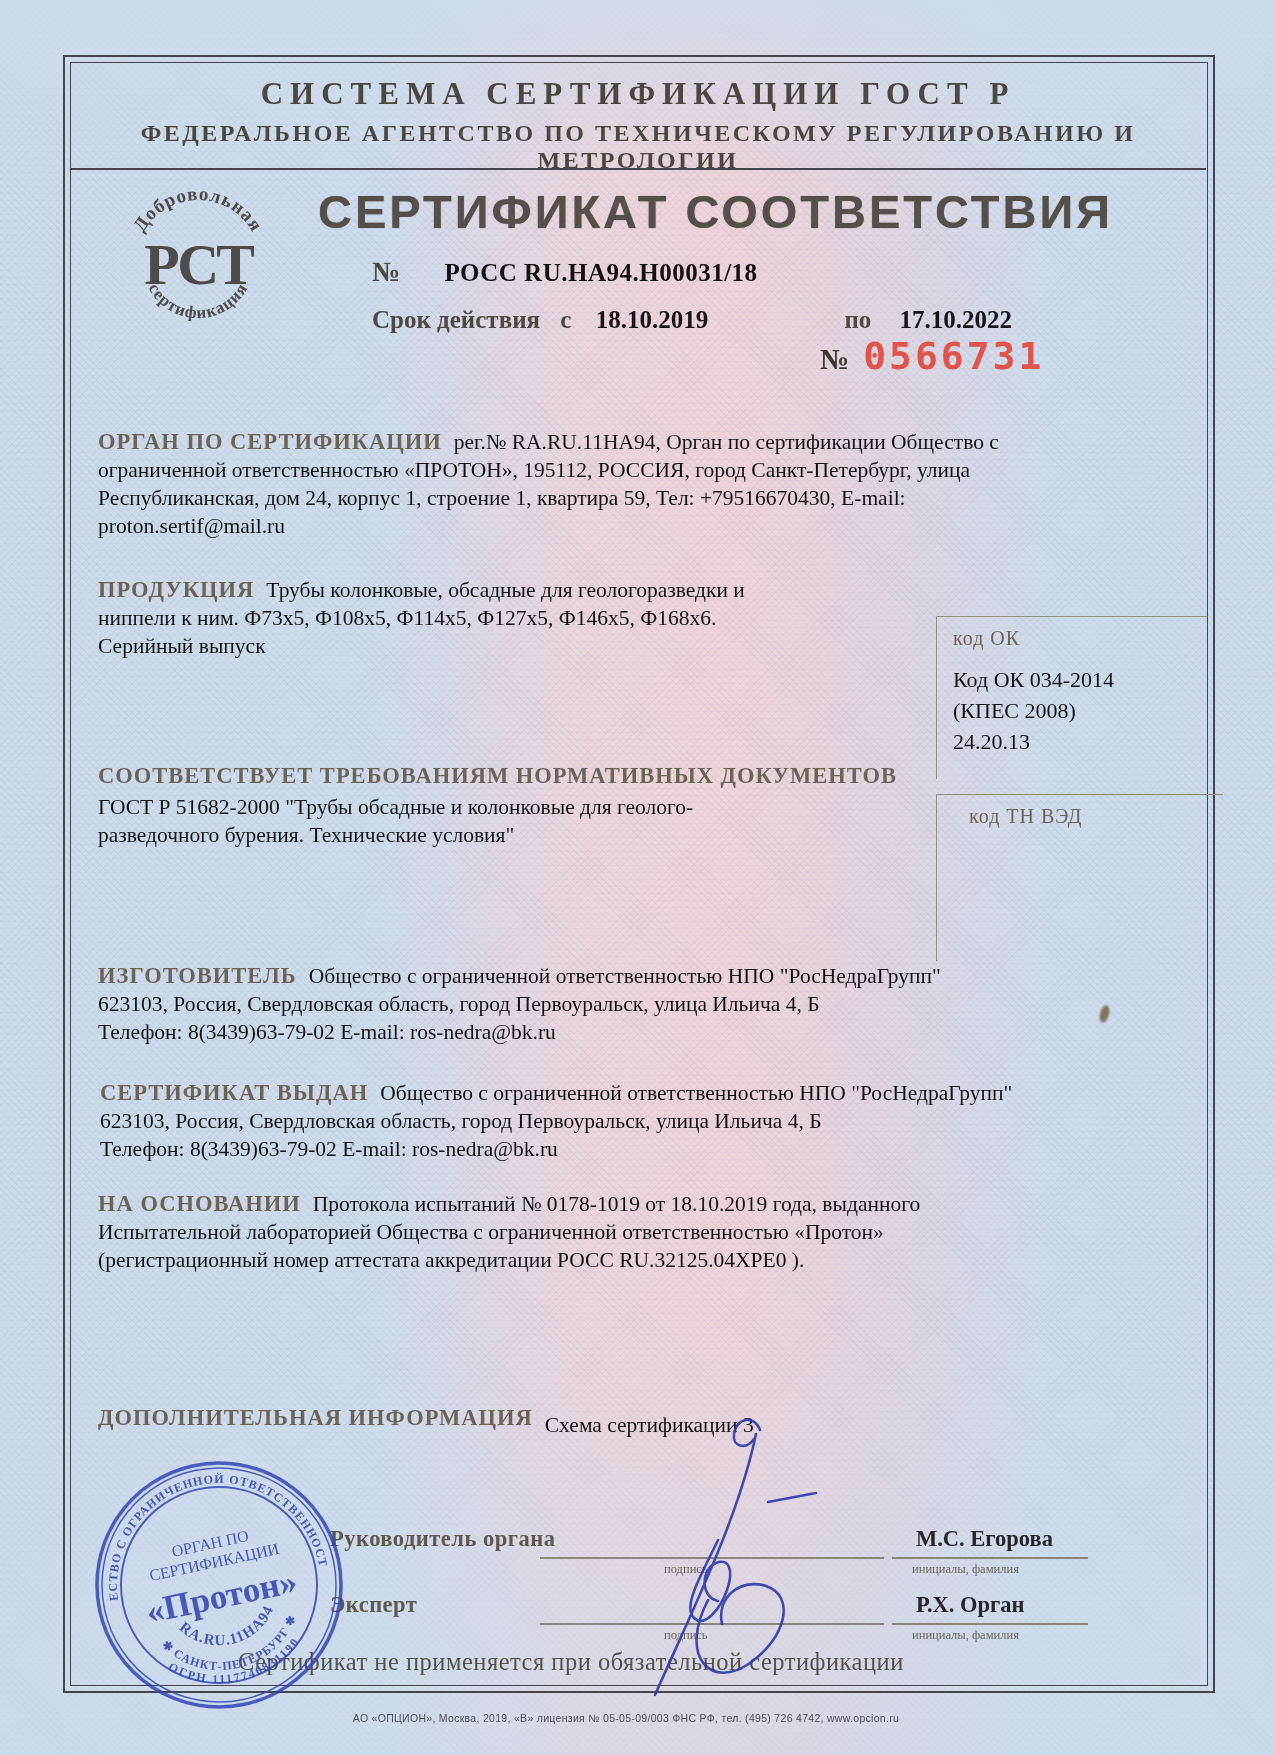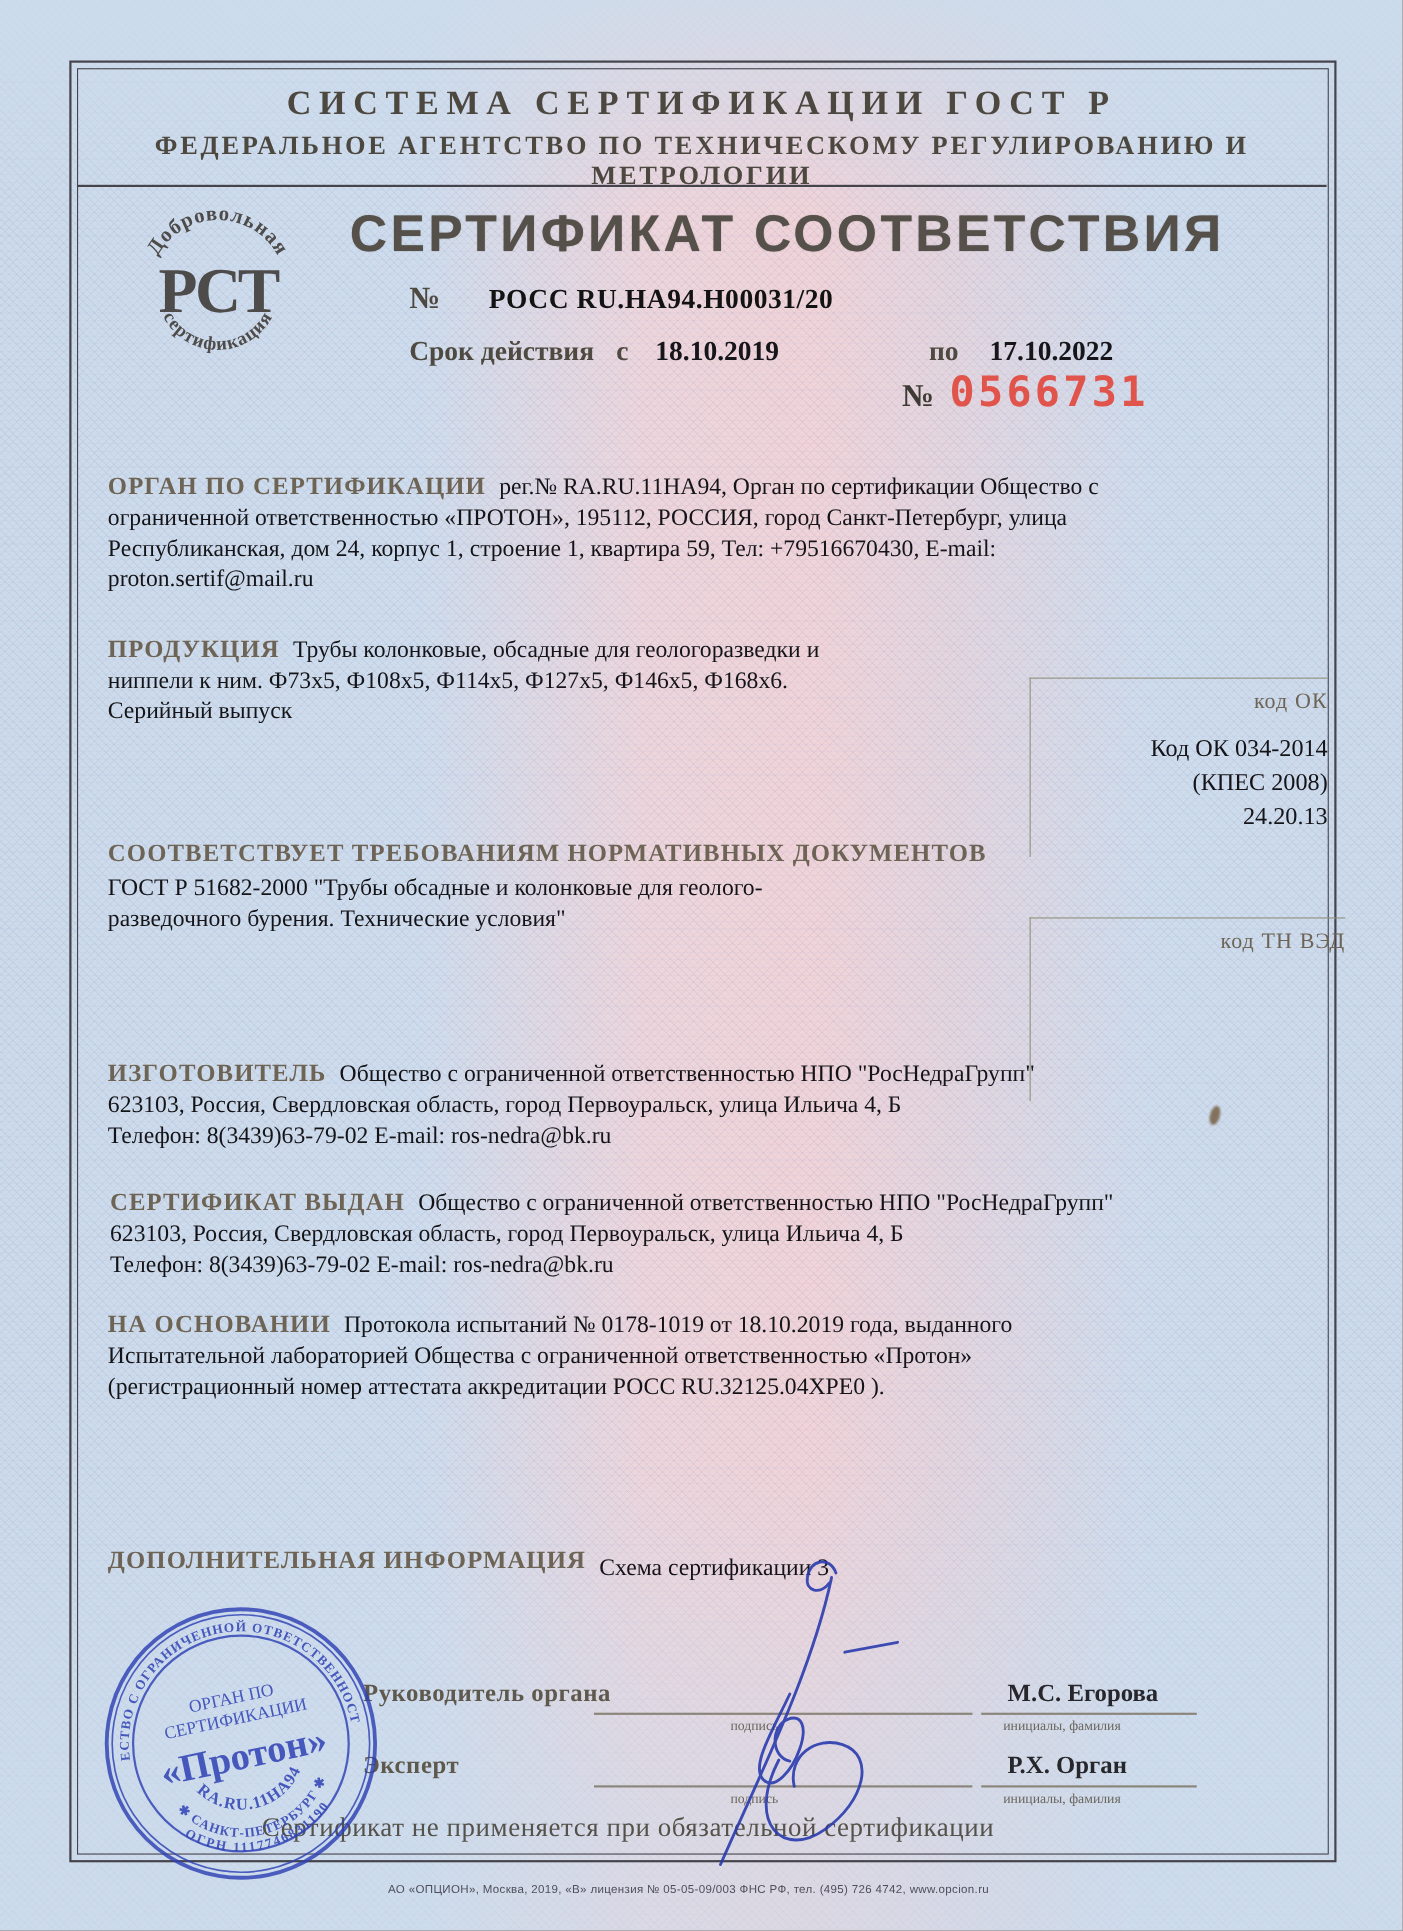--- a/index.html
+++ b/index.html
@@ -32,21 +32,21 @@
   .no-row .v{color:#121212;font-weight:bold;margin-left:38px;letter-spacing:.5px;}
   .validity-row{left:372px;top:306px;font-size:25px;font-weight:bold;}
   .validity-row .g{color:#4e4a42;}
   .validity-row .d{color:#15151a;}
   .blank-no{left:820px;top:334px;}
   .blank-no .g{font-size:29px;font-weight:bold;color:#3e3b35;}
   .blank-no .v{font-family:"DejaVu Sans Mono",monospace;font-size:38px;font-weight:bold;color:#e0544c;letter-spacing:3px;margin-left:10px;}
   .sec{font-size:21.5px;line-height:28px;color:#141418;}
   .sec .lbl,.h-lbl{font-weight:bold;color:#6d6455;letter-spacing:1px;font-size:22.5px;margin-right:12px;}
   .lines{white-space:pre-line;}
-  .codebox{border-top:1.5px solid #90907e;border-left:1.5px solid #90907e;padding:10px 0 0 16px;z-index:3;text-align:right;}
+  .codebox{border-top:1.5px solid #90907e;border-left:1.5px solid #90907e;padding:10px 0 0 16px;z-index:3;}
   .codebox .cb-lbl{font-size:20px;color:#6d6455;letter-spacing:1px;}
   .codebox .cb-body{margin-top:14px;font-size:22px;line-height:31px;color:#141418;white-space:pre-line;}
   .role{font-weight:bold;font-size:22.5px;color:#5f594d;letter-spacing:.5px;}
   .sig-line{height:1.5px;background:#8b867c;}
   .cap{font-size:12.5px;color:#6a665e;}
   .sig-name{font-weight:bold;font-size:22.5px;color:#26262b;}
   .disclaimer{left:238px;top:1648px;font-size:24.5px;color:#55524b;letter-spacing:.5px;z-index:3;}
   .imprint{left:52px;top:1712px;width:1148px;text-align:center;font-family:"Liberation Sans",sans-serif;font-size:10.5px;color:#4f4f5c;letter-spacing:.3px;}
   .stain{left:1100px;top:1005px;width:9px;height:18px;background:rgba(105,80,45,.75);border-radius:50%;filter:blur(1px);transform:rotate(15deg);}
   svg text{font-family:"Liberation Serif",serif;}
@@ -77,21 +77,21 @@
         <textPath href="#lg-bot" startOffset="50%" text-anchor="middle">сертификация</textPath>
       </text>
       <text x="82" y="104" font-size="58" font-weight="bold" text-anchor="middle" letter-spacing="-3">РСТ</text>
     </g>
   </svg>
 
   <div class="abs doc-title">СЕРТИФИКАТ СООТВЕТСТВИЯ</div>
 
   <div class="abs no-row">
     <span class="g">№</span>
-    <span class="v">РОСС RU.HA94.H00031/20</span>
+    <span class="v">РОСС RU.HA94.H00031/18</span>
   </div>
 
   <div class="abs validity-row">
     <span class="g">Срок действия</span>
     <span class="g" style="margin-left:14px;">с</span>
     <span class="d" style="margin-left:18px;">18.10.2019</span>
     <span class="g" style="margin-left:130px;">по</span>
     <span class="d" style="margin-left:22px;">17.10.2022</span>
   </div>
 
@@ -117,21 +117,21 @@
     <div class="cb-lbl">код ОК</div>
     <div class="cb-body">Код ОК 034-2014
 (КПЕС 2008)
 24.20.13</div>
   </div>
 
   <div class="abs h-lbl" style="left:98px;top:763px;">СООТВЕТСТВУЕТ ТРЕБОВАНИЯМ НОРМАТИВНЫХ ДОКУМЕНТОВ</div>
   <div class="abs sec lines" style="left:98px;top:793px;width:740px;">ГОСТ Р 51682-2000  "Трубы обсадные и колонковые для геолого-
 разведочного бурения. Технические условия"</div>
 
-  <div class="abs codebox" style="left:936px;top:834px;width:254px;height:156px;padding-left:32px;">
+  <div class="abs codebox" style="left:936px;top:794px;width:254px;height:156px;padding-left:32px;">
     <div class="cb-lbl">код ТН ВЭД</div>
   </div>
 
   <p class="abs sec" style="left:98px;top:962px;width:1038px;margin:0;">
     <span class="lbl">ИЗГОТОВИТЕЛЬ</span><span class="lines">Общество с ограниченной ответственностью НПО "РосНедраГрупп"
 623103, Россия, Свердловская область, город Первоуральск, улица Ильича 4, Б
 Телефон: 8(3439)63-79-02 E-mail: ros-nedra@bk.ru</span>
   </p>
 
   <p class="abs sec" style="left:98px;top:1077px;width:1045px;margin:2px;">

